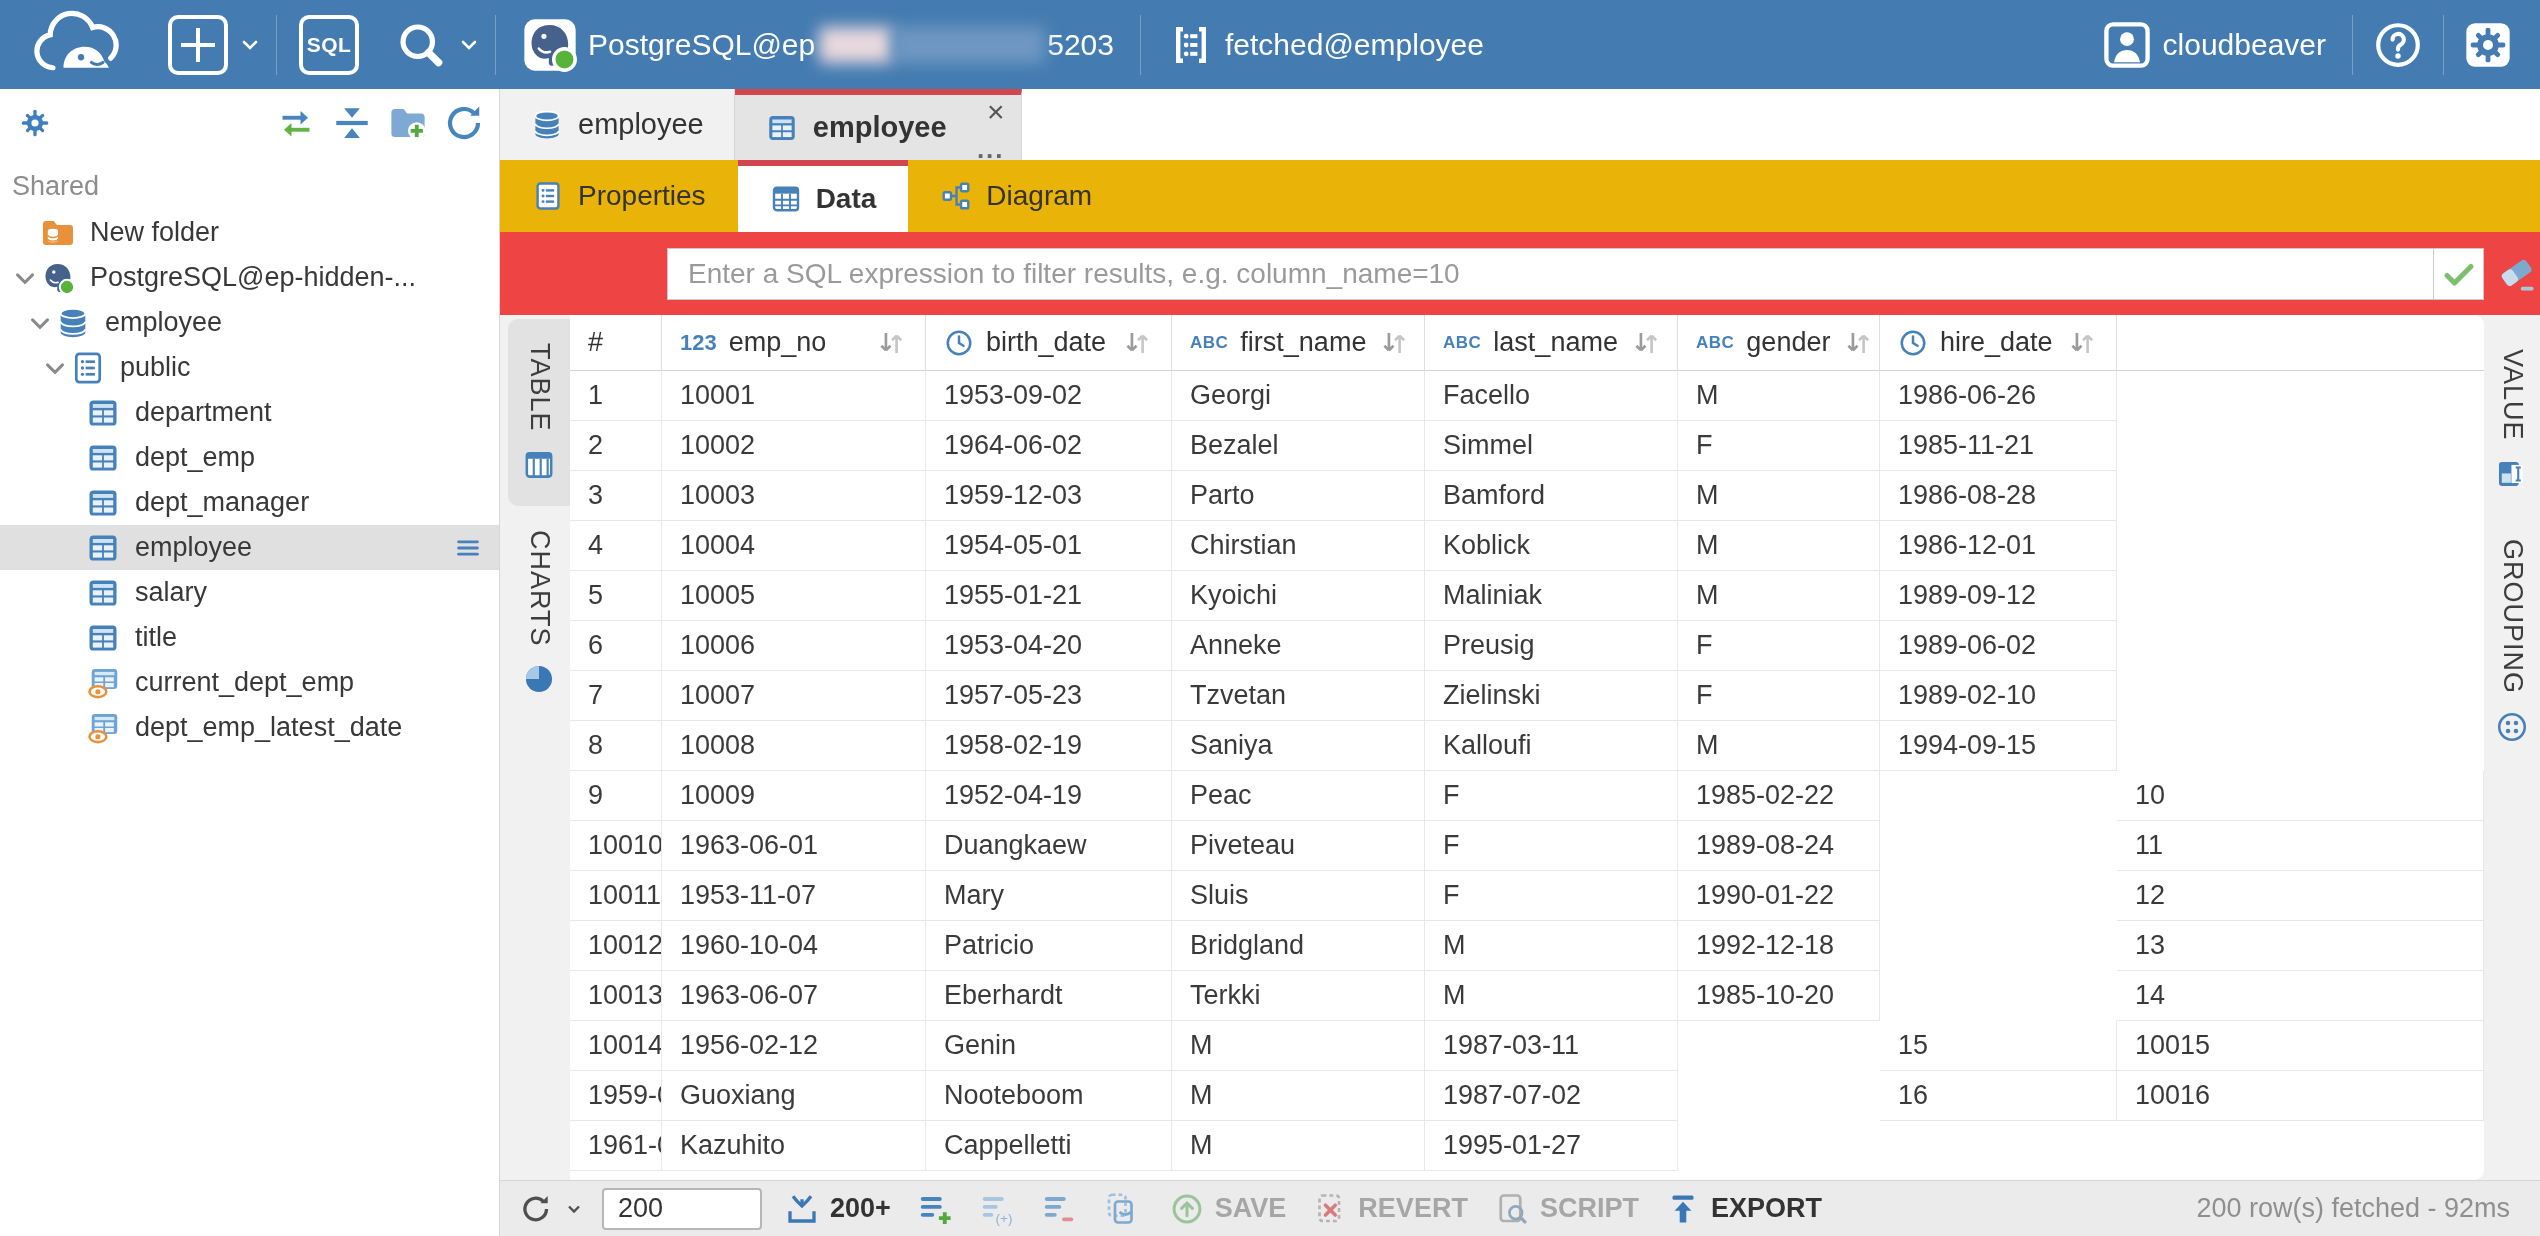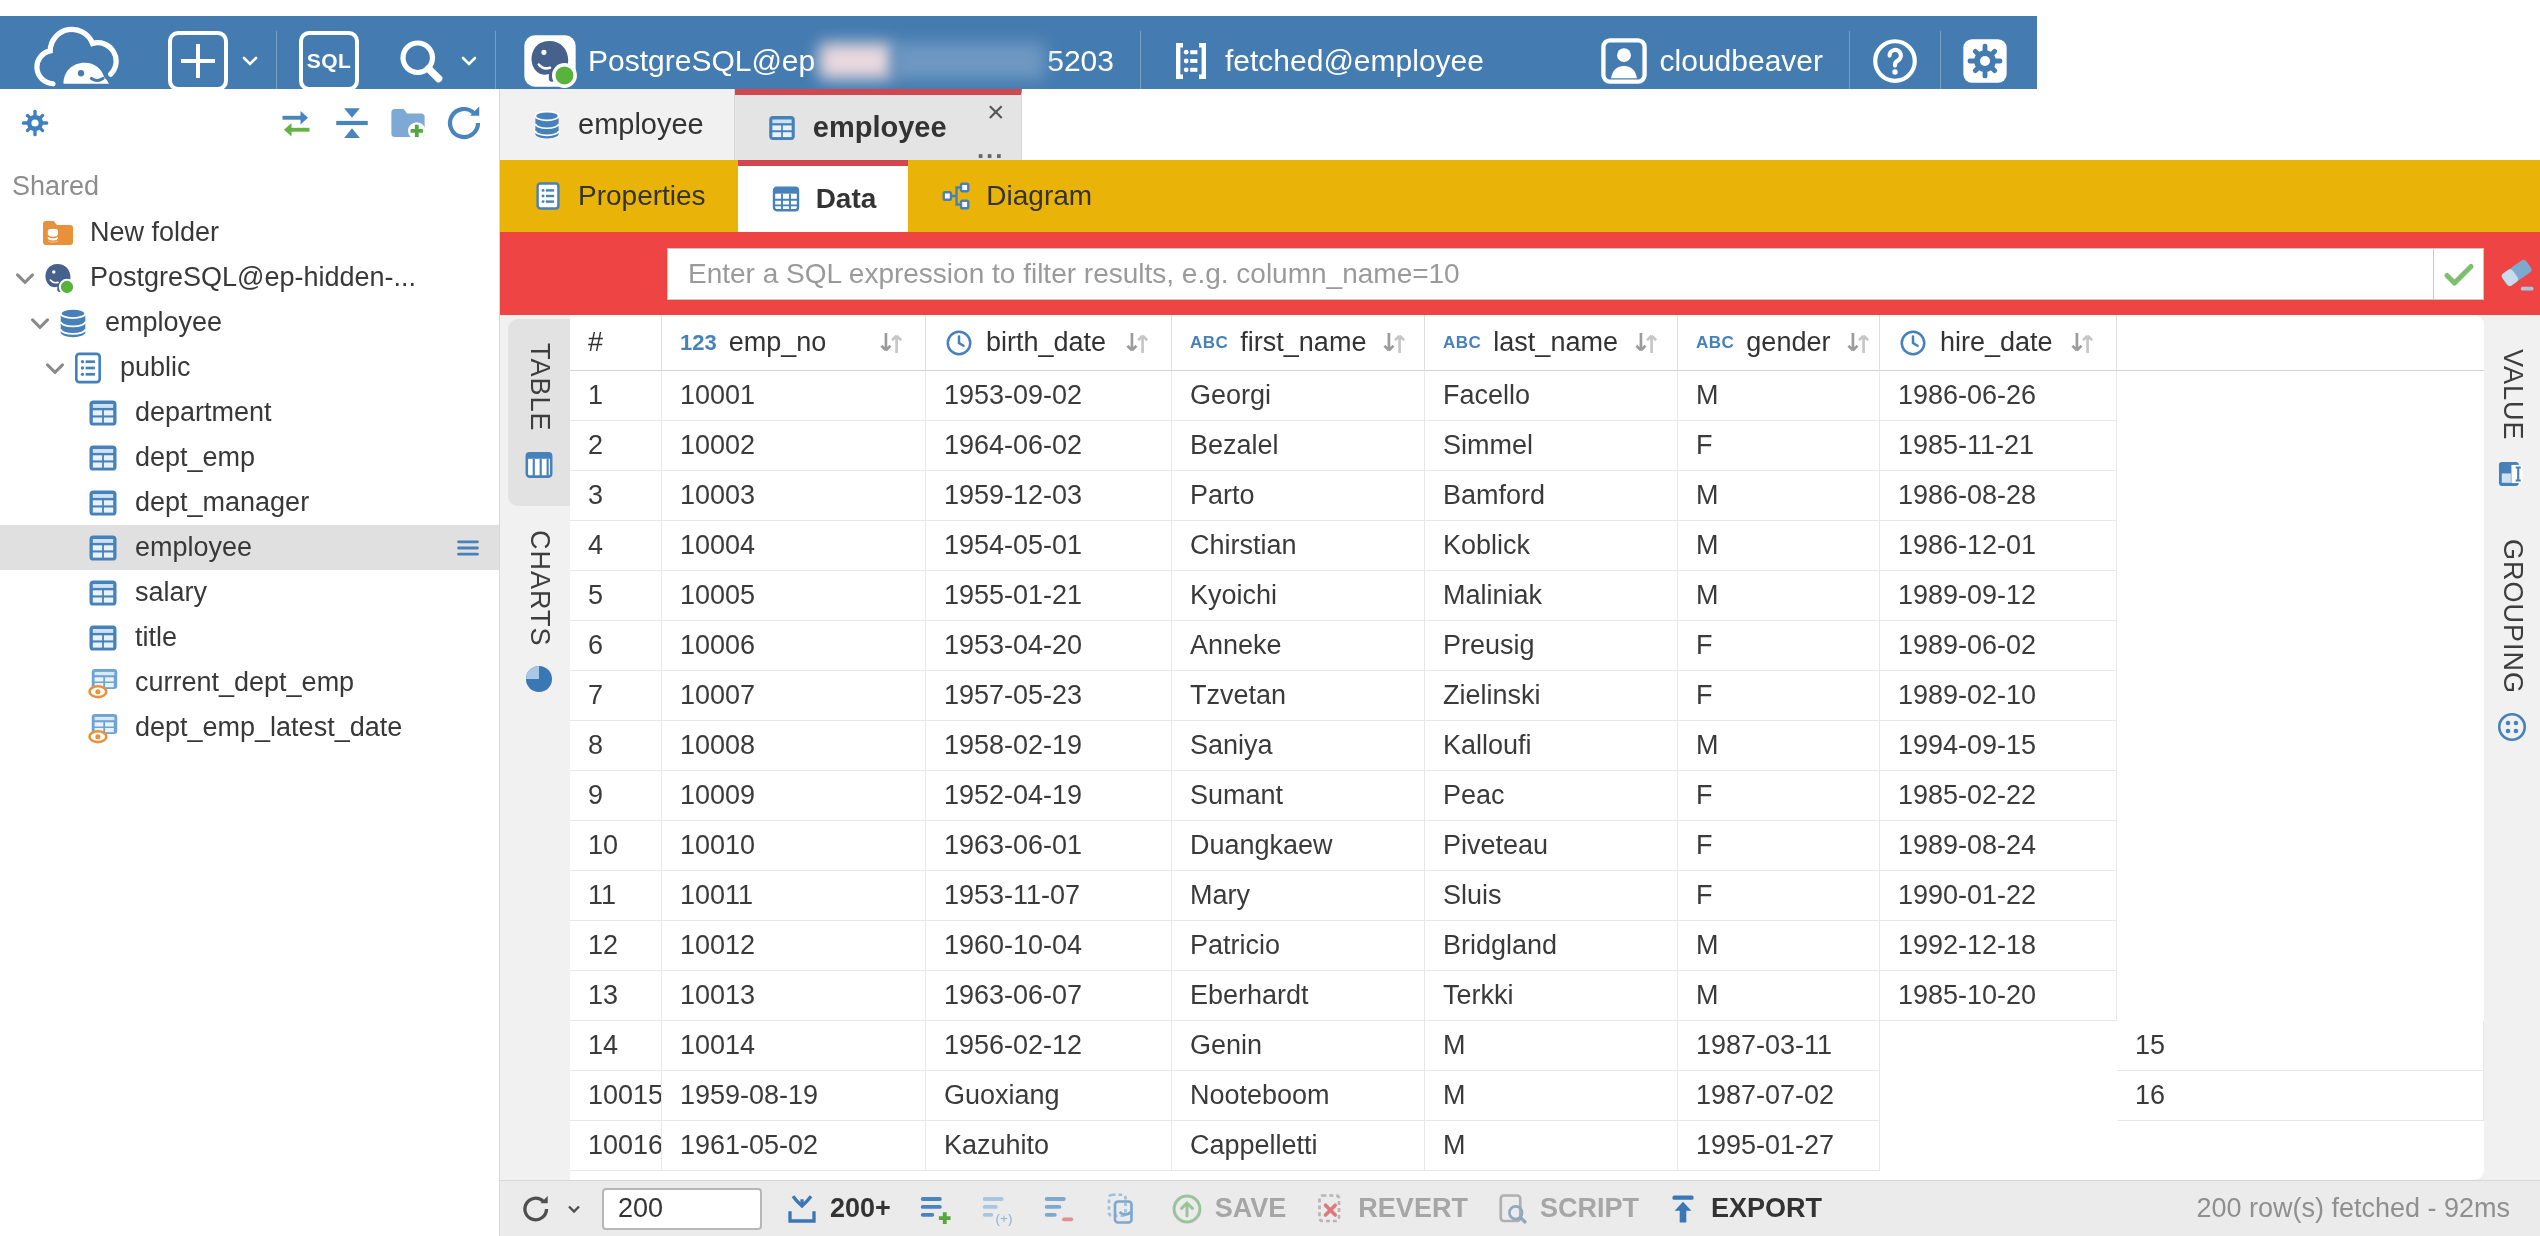--- a/index.html
+++ b/index.html
@@ -2,21 +2,21 @@
 <html><head>
 <meta charset="utf-8">
 <style>
   html,body{margin:0;padding:0;background:#fff;}
   #app{position:relative;width:2540px;height:1236px;overflow:hidden;
        font-family:"Liberation Sans","DejaVu Sans",sans-serif;-webkit-font-smoothing:antialiased;}
   .icn{display:inline-flex;align-items:center;justify-content:center;flex:none;}
   .icn svg{width:100%;height:100%;display:block;}
 
   
-  .topbar{position:absolute;left:0;top:16px;width:2037px;height:89px;background:#447CB1;
+  .topbar{position:absolute;left:0;top:0;width:2540px;height:89px;background:#447CB1;
           display:flex;align-items:center;color:#fff;}
   .tb-sep{width:1px;height:60px;background:rgba(255,255,255,.28);flex:none;}
   .tb-btn{display:flex;align-items:center;gap:10px;padding:0 26px;height:89px;cursor:pointer;}
   .tb-logo{width:118px;height:70px;margin-left:22px;margin-right:14px;}
   .sql-box{width:52px;height:52px;border:4px solid #fff;border-radius:10px;
            display:flex;align-items:center;justify-content:center;font-weight:bold;font-size:21px;letter-spacing:.5px;}
   .plus-box{width:52px;height:52px;border:4px solid #fff;border-radius:10px;position:relative;}
   .plus-box:before,.plus-box:after{content:"";position:absolute;background:#fff;}
   .plus-box:before{left:50%;top:9px;bottom:9px;width:4px;transform:translateX(-50%);}
   .plus-box:after{top:50%;left:9px;right:9px;height:4px;transform:translateY(-50%);}
@@ -689,21 +689,20 @@
             <div class="gcell">10008</div>
             <div class="gcell">1958-02-19</div>
             <div class="gcell">Saniya</div>
             <div class="gcell">Kalloufi</div>
             <div class="gcell">M</div>
             <div class="gcell">1994-09-15</div>
             <div class="gcell filler"></div>
             <div class="gcell">9</div>
             <div class="gcell">10009</div>
             <div class="gcell">1952-04-19</div>
-            <div class="gcell">Sumant</div>
             <div class="gcell">Peac</div>
             <div class="gcell">F</div>
             <div class="gcell">1985-02-22</div>
             <div class="gcell filler"></div>
             <div class="gcell">10</div>
             <div class="gcell">10010</div>
             <div class="gcell">1963-06-01</div>
             <div class="gcell">Duangkaew</div>
             <div class="gcell">Piveteau</div>
             <div class="gcell">F</div>

